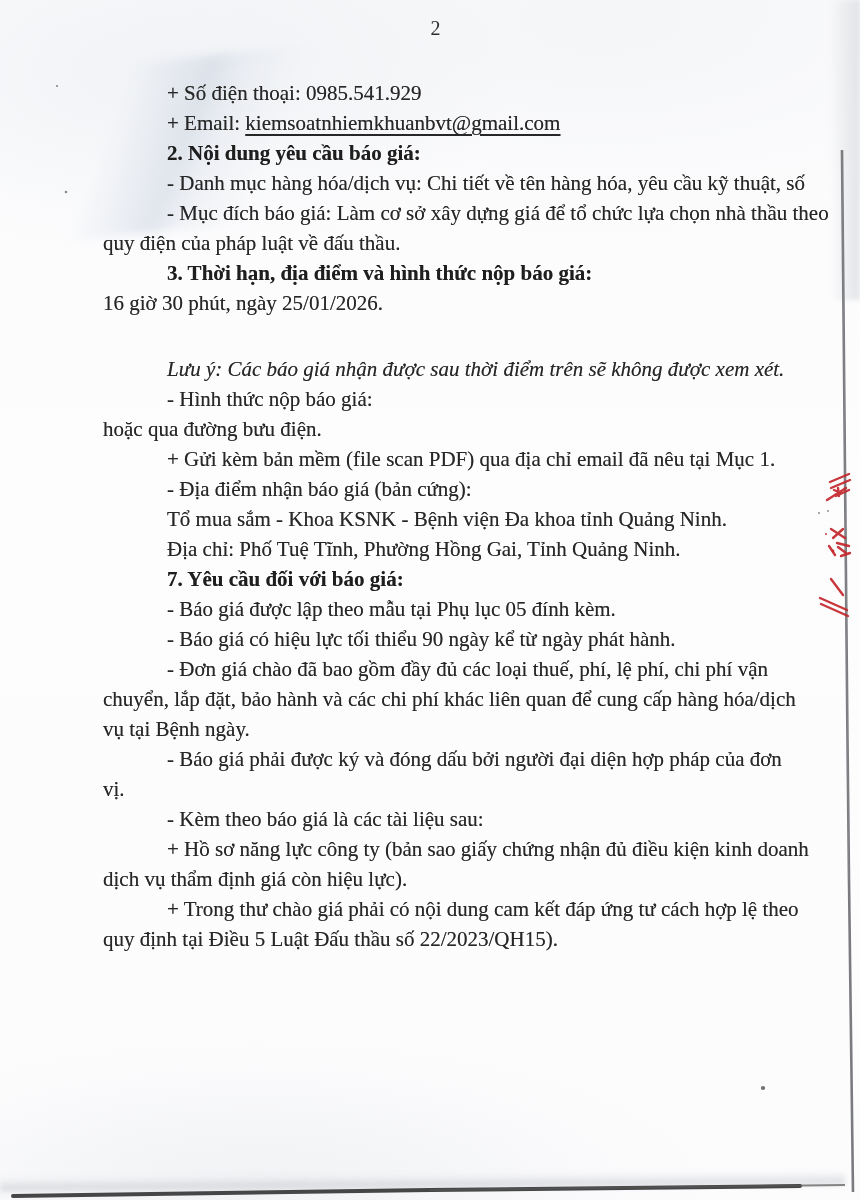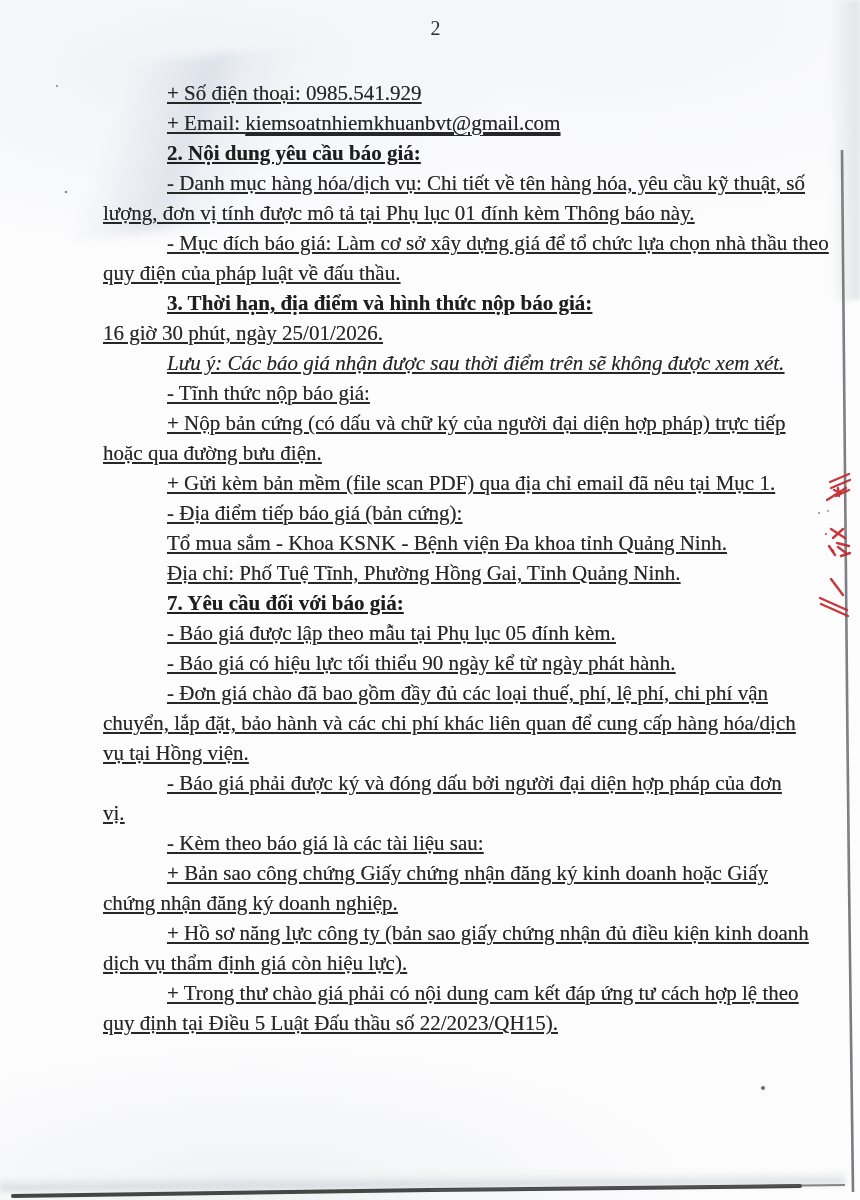--- a/index.html
+++ b/index.html
@@ -35,26 +35,26 @@
     position:absolute;left:103px;top:14px;width:665px;
     text-align:center;font-size:20px;line-height:28px;color:#2d2d2d;
   }
   .doc{
     position:absolute;left:103px;top:78px;width:665px;
     font-size:21px;line-height:30px;
     text-shadow:0 0 0.5px rgba(40,40,40,0.55);
   }
   .para{margin:0;}
   .line{
-    text-align:justify;white-space:nowrap;color:var(--ink,#272727);text-decoration:underline;
+    text-align:justify;white-space:nowrap;color:var(--ink,#272727);
   }
   .line.jl{text-align-last:justify;}
   .line.first{text-indent:64px;}
   .line.heading{font-weight:bold;color:var(--heading-ink,#1e1e1e);}
-  .line.note{font-style:italic;}
+  .line.note{font-style:italic;margin-top:36px;}
   .ul{text-decoration:underline;text-underline-offset:4px;text-decoration-thickness:1.5px;}
   svg.artifacts{position:absolute;left:0;top:0;pointer-events:none;}
 </style>
 </head>
 <body style="--ink: #272727; --heading-ink: #1e1e1e; --annot-red: #c4272c; --edge-dark: #3c3c3c; --edge-gray: #6a6d71;">
 
 <div class="crease"></div>
 <div class="right-band"></div>
 <div class="bottom-shadow"></div>
 
@@ -65,78 +65,72 @@
       <div class="line text first">+ Số điện thoại: 0985.541.929</div>
     </div>
     <div class="para">
       <div class="line text first">+ Email: <span class="ul">kiemsoatnhiemkhuanbvt@gmail.com</span></div>
     </div>
     <div class="para">
       <div class="line heading first">2. Nội dung yêu cầu báo giá:</div>
     </div>
     <div class="para">
       <div class="line text first jl">- Danh mục hàng hóa/dịch vụ: Chi tiết về tên hàng hóa, yêu cầu kỹ thuật, số</div>
-      <div class="line text">lượng, đơn vị tính được mô tả tại Phụ lục 01 đính kèm Thông báo này.</div>
     </div>
     <div class="para">
       <div class="line text first jl">- Mục đích báo giá: Làm cơ sở xây dựng giá để tổ chức lựa chọn nhà thầu theo</div>
       <div class="line text">quy điện của pháp luật về đấu thầu.</div>
     </div>
     <div class="para">
       <div class="line heading first">3. Thời hạn, địa điểm và hình thức nộp báo giá:</div>
     </div>
     <div class="para">
       <div class="line text">16 giờ 30 phút, ngày 25/01/2026.</div>
     </div>
     <div class="para">
       <div class="line note first">Lưu ý: Các báo giá nhận được sau thời điểm trên sẽ không được xem xét.</div>
     </div>
     <div class="para">
-      <div class="line text first">- Tĩnh thức nộp báo giá:</div>
+      <div class="line text first">- Hình thức nộp báo giá:</div>
     </div>
     <div class="para">
-      <div class="line text first jl">+ Nộp bản cứng (có dấu và chữ ký của người đại diện hợp pháp) trực tiếp</div>
       <div class="line text">hoặc qua đường bưu điện.</div>
     </div>
     <div class="para">
       <div class="line text first">+ Gửi kèm bản mềm (file scan PDF) qua địa chỉ email đã nêu tại Mục 1.</div>
     </div>
     <div class="para">
-      <div class="line text first">- Địa điểm tiếp báo giá (bản cứng):</div>
+      <div class="line text first">- Địa điểm nhận báo giá (bản cứng):</div>
     </div>
     <div class="para">
       <div class="line text first">Tổ mua sắm - Khoa KSNK - Bệnh viện Đa khoa tỉnh Quảng Ninh.</div>
     </div>
     <div class="para">
       <div class="line text first">Địa chỉ: Phố Tuệ Tĩnh, Phường Hồng Gai, Tỉnh Quảng Ninh.</div>
     </div>
     <div class="para">
       <div class="line heading first">7. Yêu cầu đối với báo giá:</div>
     </div>
     <div class="para">
       <div class="line text first">- Báo giá được lập theo mẫu tại Phụ lục 05 đính kèm.</div>
     </div>
     <div class="para">
       <div class="line text first">- Báo giá có hiệu lực tối thiểu 90 ngày kể từ ngày phát hành.</div>
     </div>
     <div class="para">
       <div class="line text first jl">- Đơn giá chào đã bao gồm đầy đủ các loại thuế, phí, lệ phí, chi phí vận</div>
       <div class="line text jl">chuyển, lắp đặt, bảo hành và các chi phí khác liên quan để cung cấp hàng hóa/dịch</div>
-      <div class="line text">vụ tại Hồng viện.</div>
+      <div class="line text">vụ tại Bệnh ngày.</div>
     </div>
     <div class="para">
       <div class="line text first jl">- Báo giá phải được ký và đóng dấu bởi người đại diện hợp pháp của đơn</div>
       <div class="line text">vị.</div>
     </div>
     <div class="para">
       <div class="line text first">- Kèm theo báo giá là các tài liệu sau:</div>
-    </div>
-    <div class="para">
-      <div class="line text first jl">+ Bản sao công chứng Giấy chứng nhận đăng ký kinh doanh hoặc Giấy</div>
-      <div class="line text">chứng nhận đăng ký doanh nghiệp.</div>
     </div>
     <div class="para">
       <div class="line text first jl">+ Hồ sơ năng lực công ty (bản sao giấy chứng nhận đủ điều kiện kinh doanh</div>
       <div class="line text">dịch vụ thẩm định giá còn hiệu lực).</div>
     </div>
     <div class="para">
       <div class="line text first jl">+ Trong thư chào giá phải có nội dung cam kết đáp ứng tư cách hợp lệ theo</div>
       <div class="line text">quy định tại Điều 5 Luật Đấu thầu số 22/2023/QH15).</div>
     </div>
   </div>

